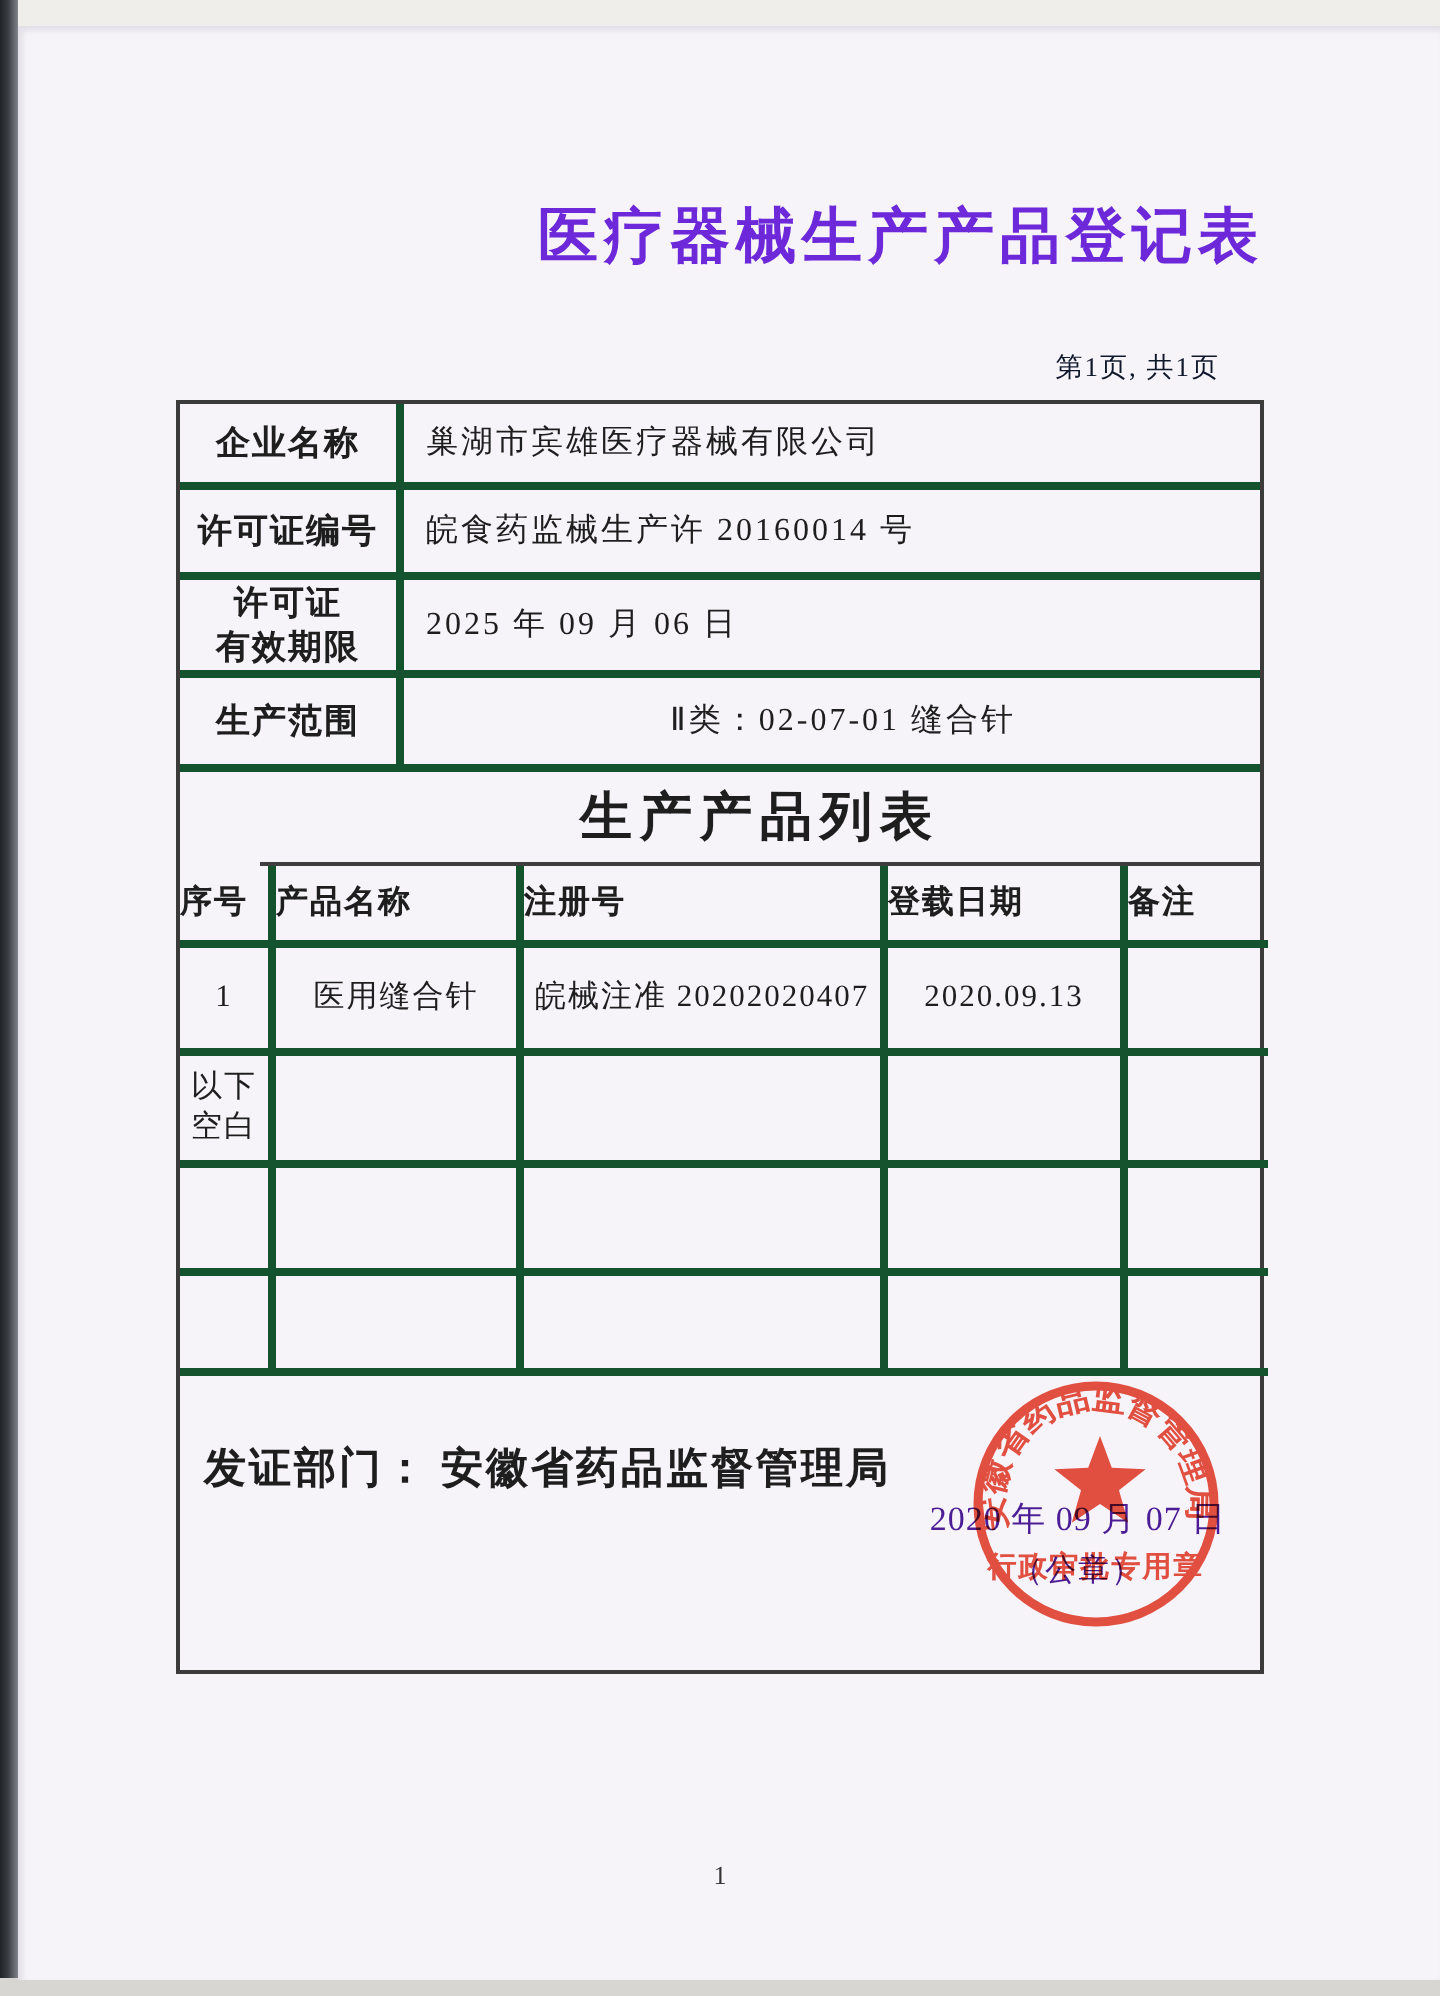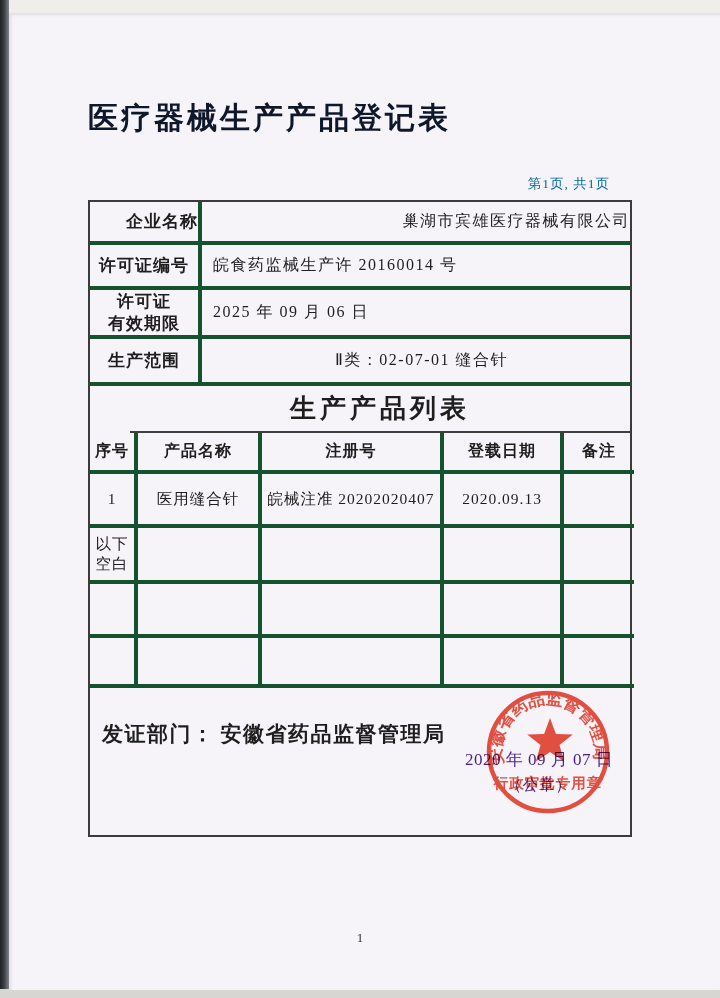--- a/index.html
+++ b/index.html
@@ -23,58 +23,58 @@
   .paper {
     position: absolute; left: 9px; top: 13px; width: 711px; height: 977px;
     background: #f6f4f9;
     box-shadow: inset 2px 2px 3px rgba(120,118,140,0.18);
     z-index: 1;
   }
   .layer { position: absolute; left: 0; top: 0; width: 720px; height: 998px; z-index: 2; }
 
   .doc-title {
     position: absolute; left: 88px; top: 98px; width: 544px;
-    text-align: left; font-size: 30px; font-weight: bold;
-    letter-spacing: 3px; color: #0f172a;
+    text-align: right; font-size: 30px; font-weight: bold;
+    letter-spacing: 3px; color: #6d28d9;
     font-family: "Liberation Sans", "DejaVu Sans", sans-serif;
   }
   .page-info {
     position: absolute; left: 88px; top: 175px; width: 522px;
-    text-align: right; font-size: 13.5px; letter-spacing: 1px; color: #0369a1;
+    text-align: right; font-size: 13.5px; letter-spacing: 1px; color: #0f172a;
   }
 
   .doc-table {
     position: absolute; left: 88px; top: 200px; width: 544px; height: 637px;
     border: 2px solid #3b3b3b; background: transparent;
   }
   table { border-collapse: collapse; table-layout: fixed; width: 100%; }
   td, th { border: 4px solid #14532d; overflow: hidden; }
   .t1 td.lbl {
     width: 110px; text-align: center; font-weight: bold;
     font-size: 17px; letter-spacing: 1px; white-space: pre-line; line-height: 1.25;
   }
   .t1 td.val {
     padding-left: 11px; font-size: 16px; letter-spacing: 1.5px;
   }
-  .t1 tr.r1 td { height: 41px; text-align: right; }
+  .t1 tr.r1 td { height: 41px; }
   .t1 tr.r2 td { height: 45px; }
   .t1 tr.r3 td { height: 49px; }
   .t1 tr.r4 td { height: 47px; text-align: center; }
   .t1 tr td:first-child { border-left: none; }
   .t1 tr td:last-child { border-right: none; font-family: Liberation Serif, serif; }
   .t1 tr.r1 td { border-top: none; }
 
   .list-title {
     height: 47px; border-bottom: 2px solid #3e3e3e;
     display: flex; align-items: center; justify-content: center;
     font-size: 26px; font-weight: bold; letter-spacing: 4px; margin-left: 40px;
   }
 
   .t2 th {
-    font-size: 16px; font-weight: bold; letter-spacing: 1px; text-align: center;
+    font-size: 16px; font-weight: bold; letter-spacing: 1px; text-align: left;
   }
   .t2 td { font-size: 15.5px; letter-spacing: 1px; text-align: center; white-space: pre-line; line-height: 1.3; }
   .t2 tr.hdr th { height: 39px; border-top: none; }
   .t2 tr.d1 td { height: 54px; }
   .t2 tr.d2 td { height: 56px; }
   .t2 tr.d3 td { height: 54px; }
   .t2 tr.d4 td { height: 50px; }
   .t2 tr th:first-child, .t2 tr td:first-child { border-left: none; }
   .t2 tr th:last-child, .t2 tr td:last-child { border-right: none; margin-left: 48px; }
   .t2 tr.d2 td.c0 { text-align: center; }

